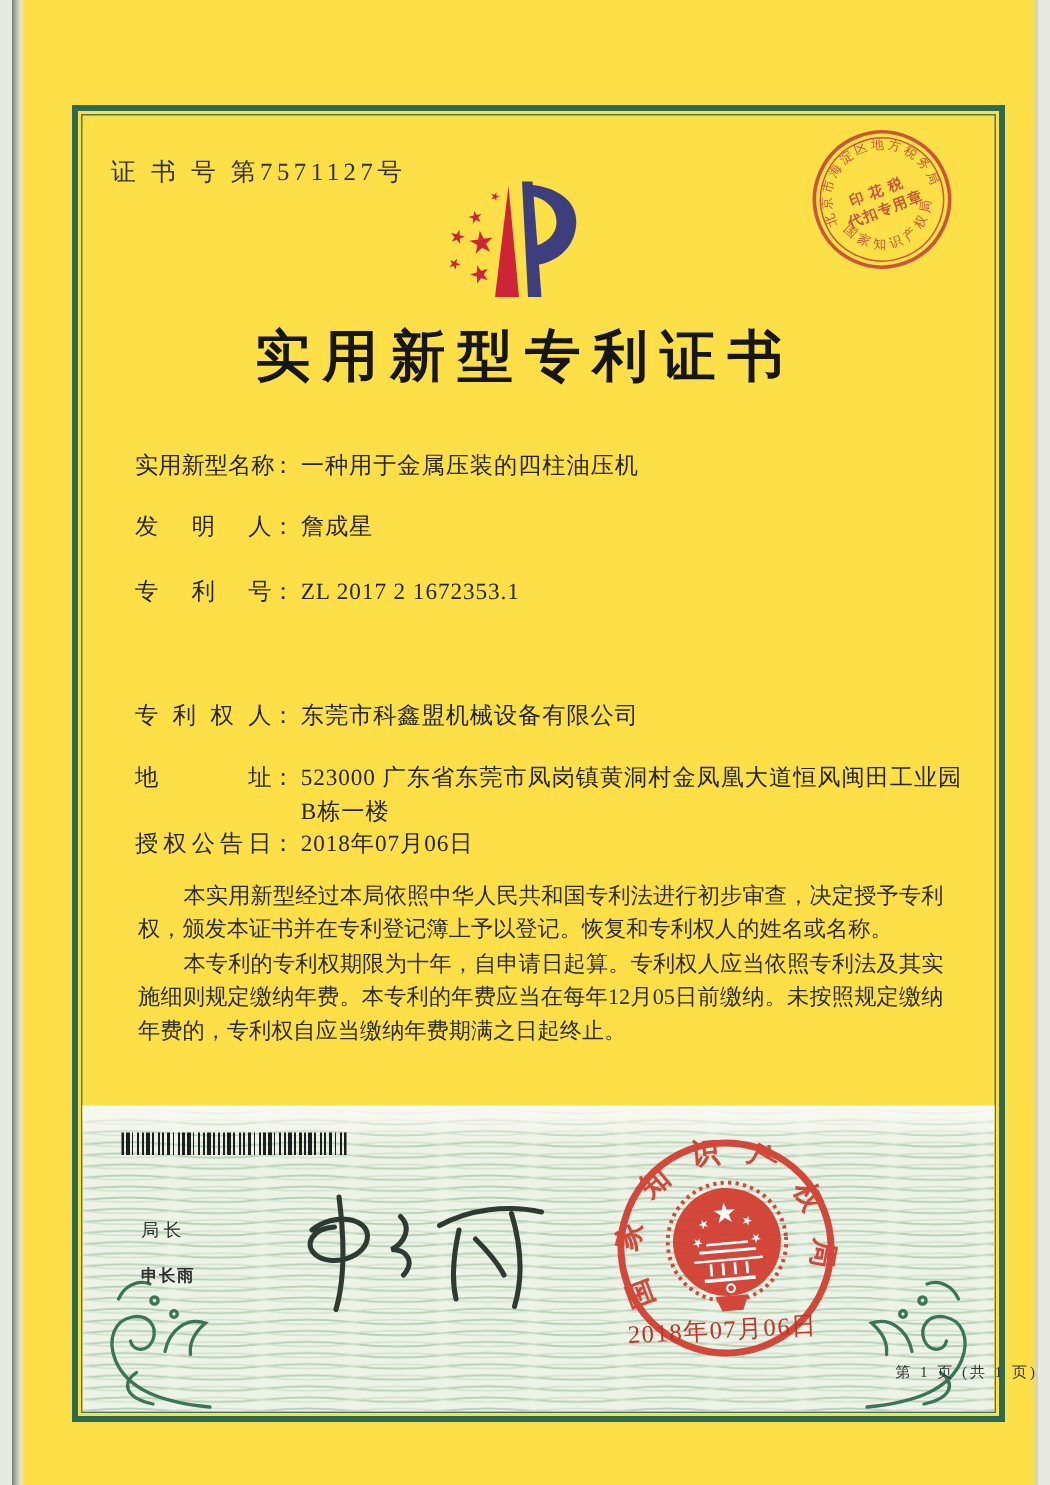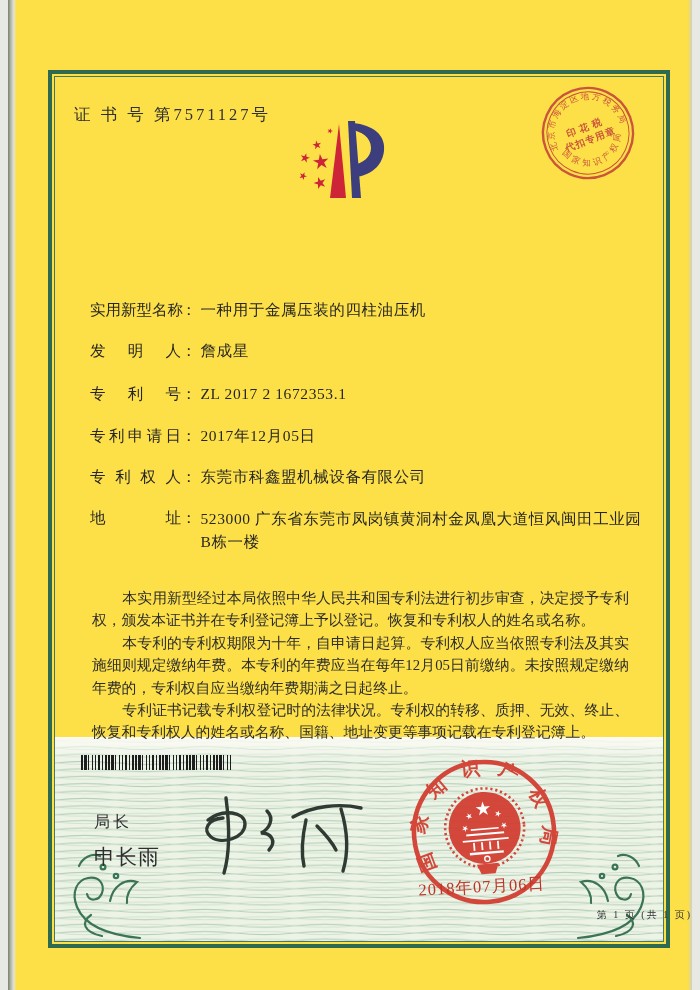--- a/index.html
+++ b/index.html
@@ -28,24 +28,24 @@
   .r6{top:552px}.r7{top:552px;left:392px;}
   .paras{position:absolute;left:84px;top:587px;width:537px;font-size:14.8px;
         line-height:22.4px;text-align:justify;color:#2d2d2d;}
   .paras p{margin:0;text-indent:2.05em;}
   .barcode{position:absolute;left:73px;top:755px;width:150px;height:15px;
         background:repeating-linear-gradient(90deg,
           #1d1d1d 0 1.5px,rgba(0,0,0,0) 1.5px 3px,
           #1d1d1d 3px 5.5px,rgba(0,0,0,0) 5.5px 7px,
           #1d1d1d 7px 8px,rgba(0,0,0,0) 8px 10.5px,
           #1d1d1d 10.5px 12px,rgba(0,0,0,0) 12px 13.5px);}
-  .officer-title{position:absolute;left:86px;top:812px;font-size:16px;letter-spacing:3px;
+  .officer-title{position:absolute;left:86px;top:812px;font-size:12px;letter-spacing:3px;
         font-family:"Liberation Sans","DejaVu Sans",sans-serif;color:#2e2e2e;}
-  .officer-name{position:absolute;left:86px;top:843px;font-size:21px;letter-spacing:1px;
-        font-family:"Liberation Sans","DejaVu Sans",sans-serif;color:#2e2e2e;}
+  .officer-name{position:absolute;left:86px;top:843px;font-size:11px;letter-spacing:1px;
+        font-family:"Liberation Sans","DejaVu Sans",sans-serif;color:#2e2e2e;font-weight:bold;}
   .signature{position:absolute;left:185px;top:793px;}
   .seal{position:absolute;left:396px;top:752px;}
   .tax-stamp{position:absolute;left:530px;top:83px;}
   .flourishes{position:absolute;left:47px;top:737px;}
   .footer{position:absolute;left:0;top:908px;width:100%;text-align:right;
         font-size:10px;letter-spacing:2px;color:#333;}
 </style>
 </head>
 <body>
 
@@ -103,44 +103,44 @@
       <use href="#star" transform="translate(9,42) scale(5) rotate(15)"></use>
       <use href="#star" transform="translate(25,46) scale(8.2) rotate(-8)"></use>
       <use href="#star" transform="translate(7,60) scale(4) rotate(24)"></use>
       <use href="#star" transform="translate(24,67) scale(6.4) rotate(-18)"></use>
     </g>
     <polygon points="43,8 50,82 34,82" fill="#ce2438"></polygon>
     <polygon points="52,5 59,5 65,82 56,82" fill="#3d3e7e"></polygon>
     <path d="M57,7 C77,9 90,19 88,35 C86,53 70,61 57,61 L55,49 C67,48 75,41 75,32 C75,21 65,15 55,14 Z" fill="#3d3e7e"></path>
   </svg>
 
+  <div class="title">实用新型专利证书</div>
 
   <div class="row r1">
     <span class="flabel">发明人</span><span class="colon">：</span><span class="fvalue">詹成星</span>
   </div>
   <div class="row r0">
     <span class="flabel">实用新型名称</span><span class="colon">：</span><span class="fvalue">一种用于金属压装的四柱油压机</span>
   </div>
   <div class="row r2">
     <span class="flabel">专利号</span><span class="colon">：</span><span class="fvalue">ZL 2017 2 1672353.1</span>
   </div>
-  <div class="row r3">
-    <span class="flabel">专利申请日</span><span class="colon">：</span><span class="fvalue">2017年12月05日</span>
-  </div>
   <div class="row r4">
     <span class="flabel">专利权人</span><span class="colon">：</span><span class="fvalue">东莞市科鑫盟机械设备有限公司</span>
   </div>
   <div class="row r5">
     <span class="flabel">地址</span><span class="colon">：</span><span class="fvalue addr-value">523000 广东省东莞市凤岗镇黄洞村金凤凰大道恒风闽田工业园B栋一楼</span>
+  </div>
+  <div class="row r6">
+    <span class="flabel">授权公告日</span><span class="colon">：</span><span class="fvalue">2018年07月06日</span>
   </div>
 
   <div class="paras">
     <p>本实用新型经过本局依照中华人民共和国专利法进行初步审查，决定授予专利权，颁发本证书并在专利登记簿上予以登记。恢复和专利权人的姓名或名称。</p>
     <p>本专利的专利权期限为十年，自申请日起算。专利权人应当依照专利法及其实施细则规定缴纳年费。本专利的年费应当在每年12月05日前缴纳。未按照规定缴纳年费的，专利权自应当缴纳年费期满之日起终止。</p>
-    <p>专利证书记载专利权登记时的法律状况。专利权的转移、质押、无效、终止、恢复和专利权人的姓名或名称、国籍、地址变更等事项记载在专利登记簿上。</p>
   </div>
 
   <div class="barcode"></div>
 
   <div class="officer-title">局长</div>
   <div class="officer-name">申长雨</div>
 
   <svg class="signature" width="200" height="90" viewBox="0 0 200 90">
     <g fill="none" stroke="#2f3a33" stroke-width="3.4" stroke-linecap="round">
       <path d="M15,27 C30,15 52,19 52,31 C52,45 29,52 18,44 C9,37 15,26 30,25"></path>

